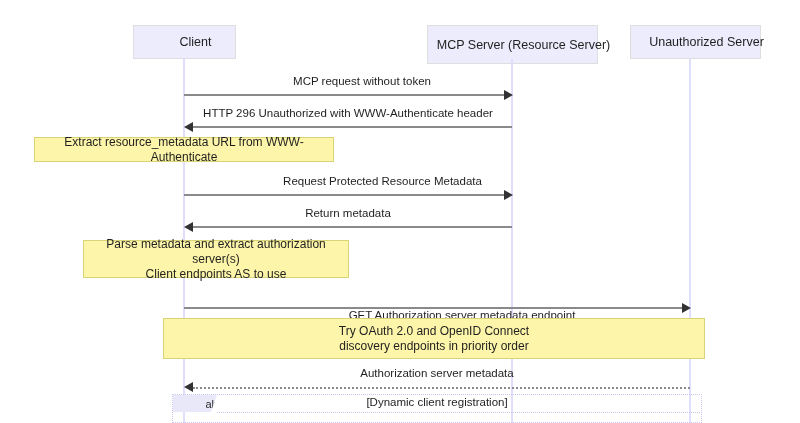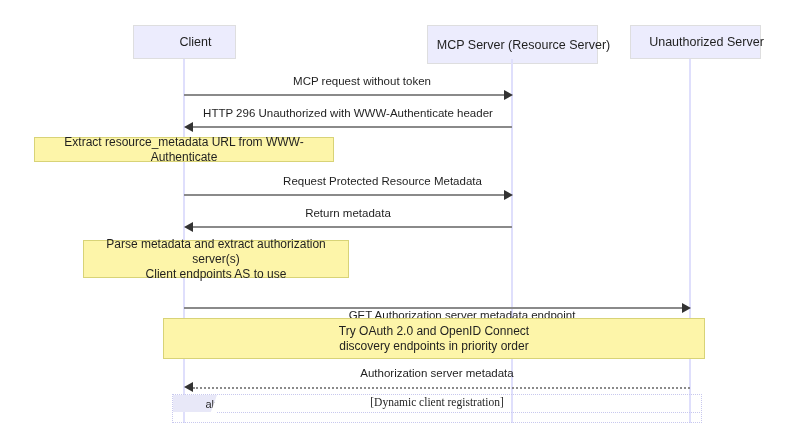--- a/index.html
+++ b/index.html
@@ -165,15 +165,15 @@
 
   <div class="msg-label" style="left:184px; top:367px; width:506px;">Authorization server metadata</div>
   <div class="msg-line dotted" style="left:193px; top:387px; width:497px;"></div>
   <div class="arrowhead left" style="left:184px; top:382px;"></div>
 
   <div class="frame-box" style="left:172px; top:394px; width:530px; height:29px;"></div>
   <div class="frame-tab" style="left:173px; top:395px; width:44px; height:17px;justify-content:flex-end;">
     <span>alt</span>
   </div>
   <div class="frame-divider" style="left:217px; top:412px; width:485px;"></div>
-  <div class="frame-cond" style="left:172px; top:396px; width:530px;font-family:Liberation Serif, serif;">[Dynamic client registration]</div>
+  <div class="frame-cond" style="left:172px; top:396px; width:530px;">[Dynamic client registration]</div>
 
 </div>
 
 </body></html>

